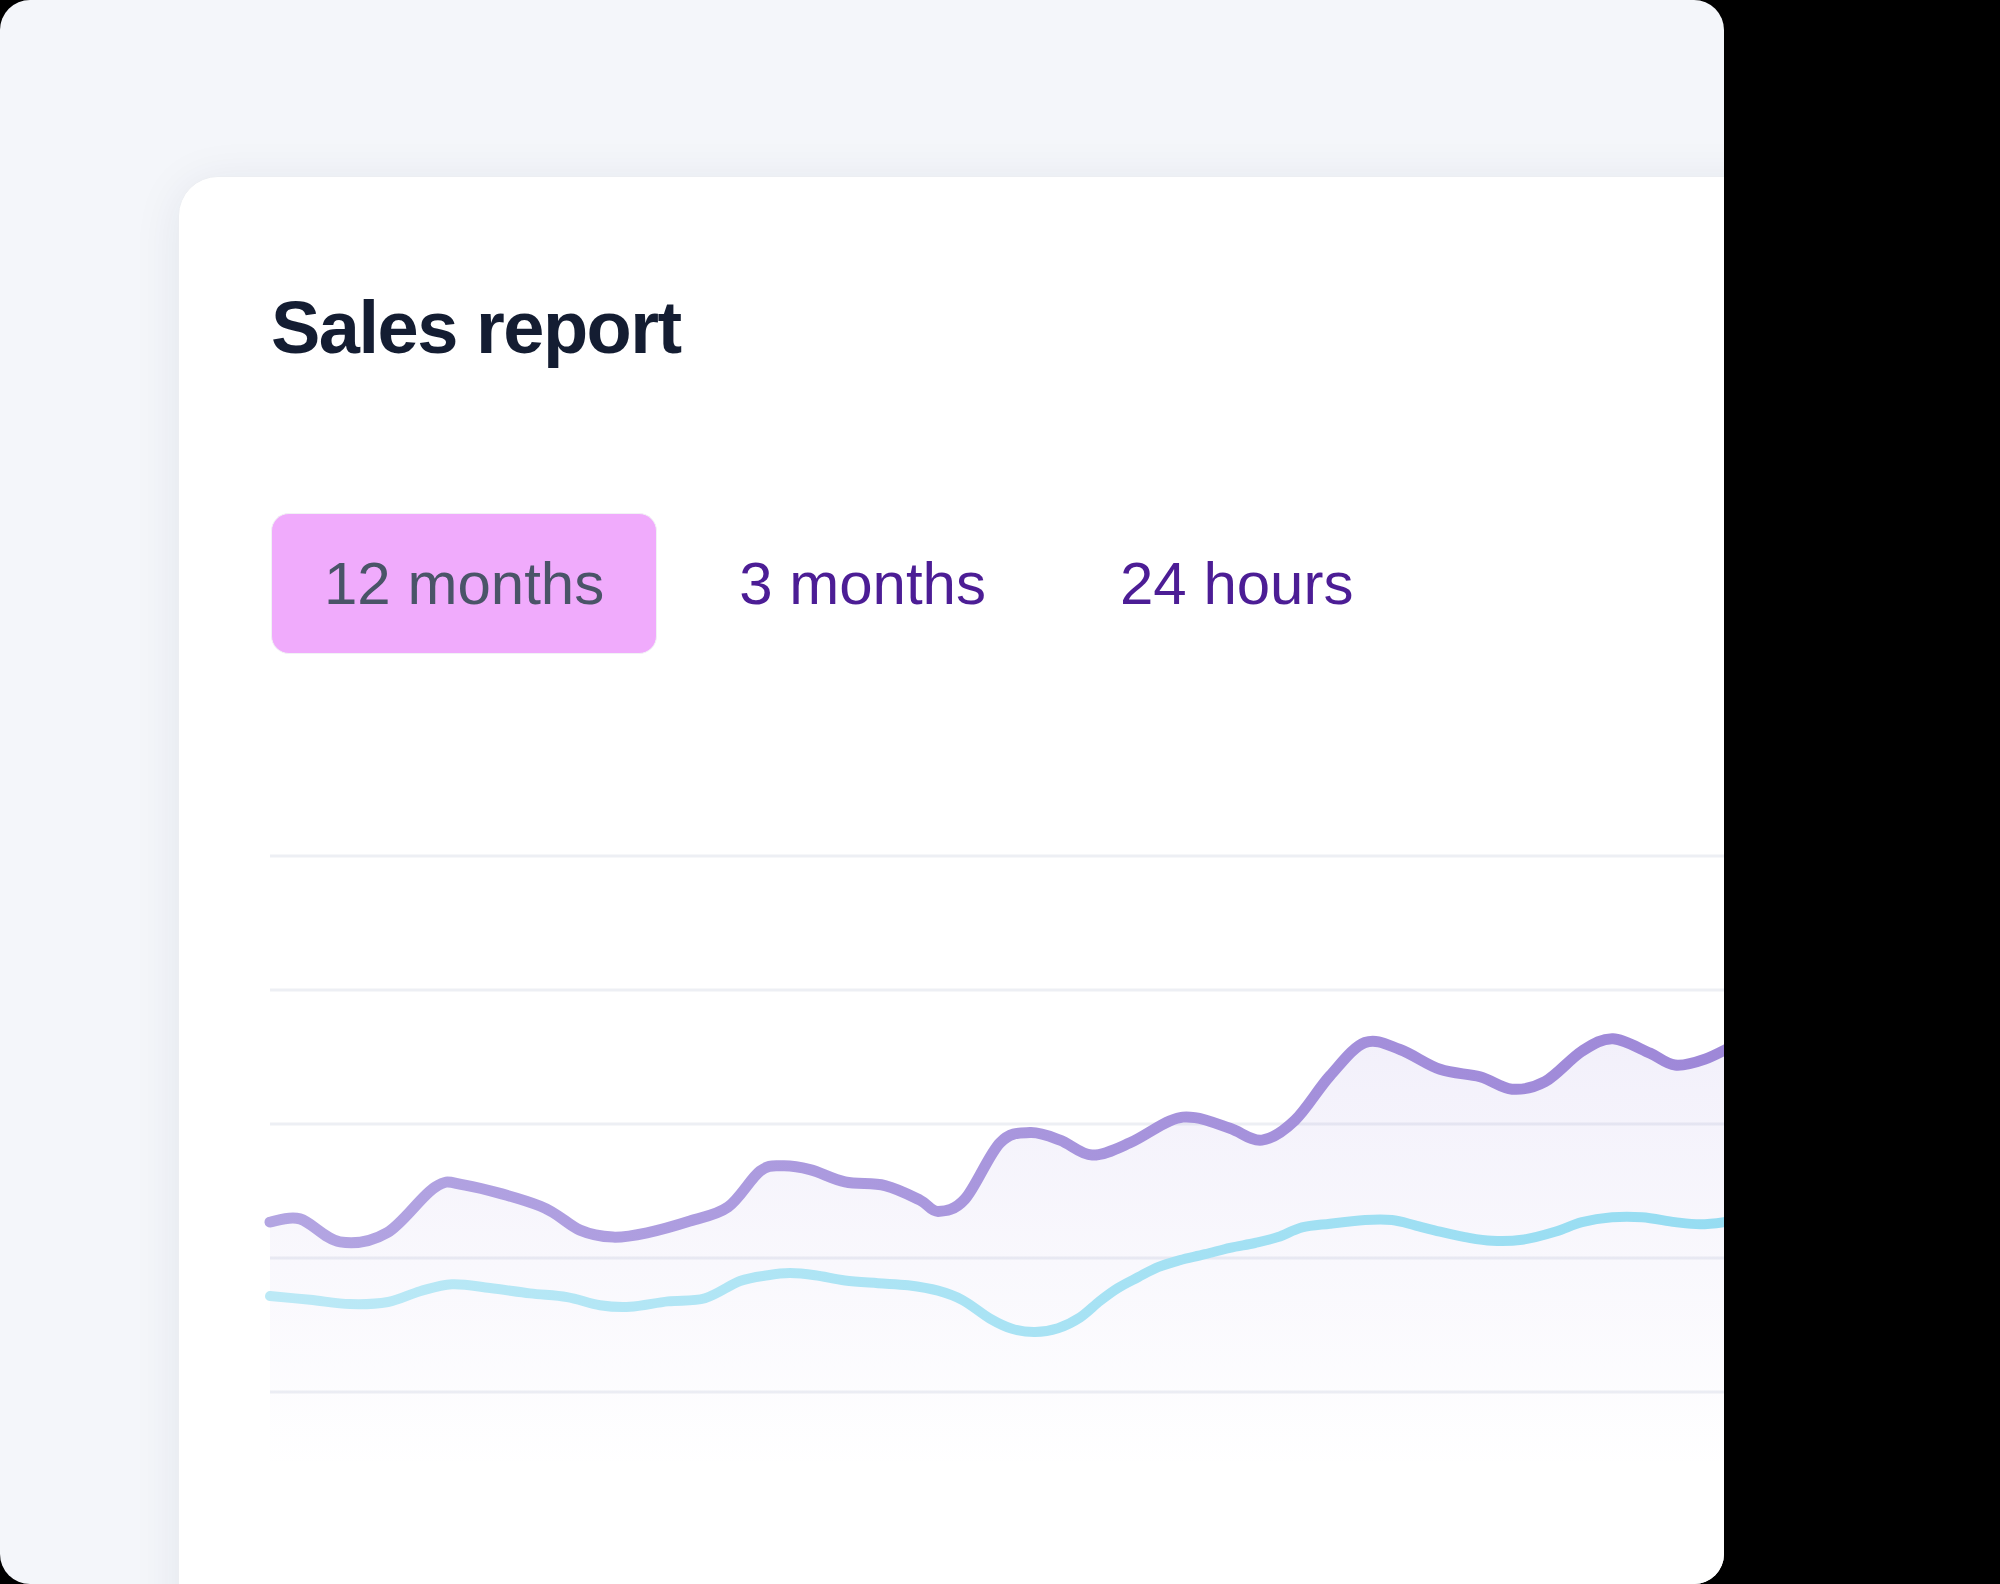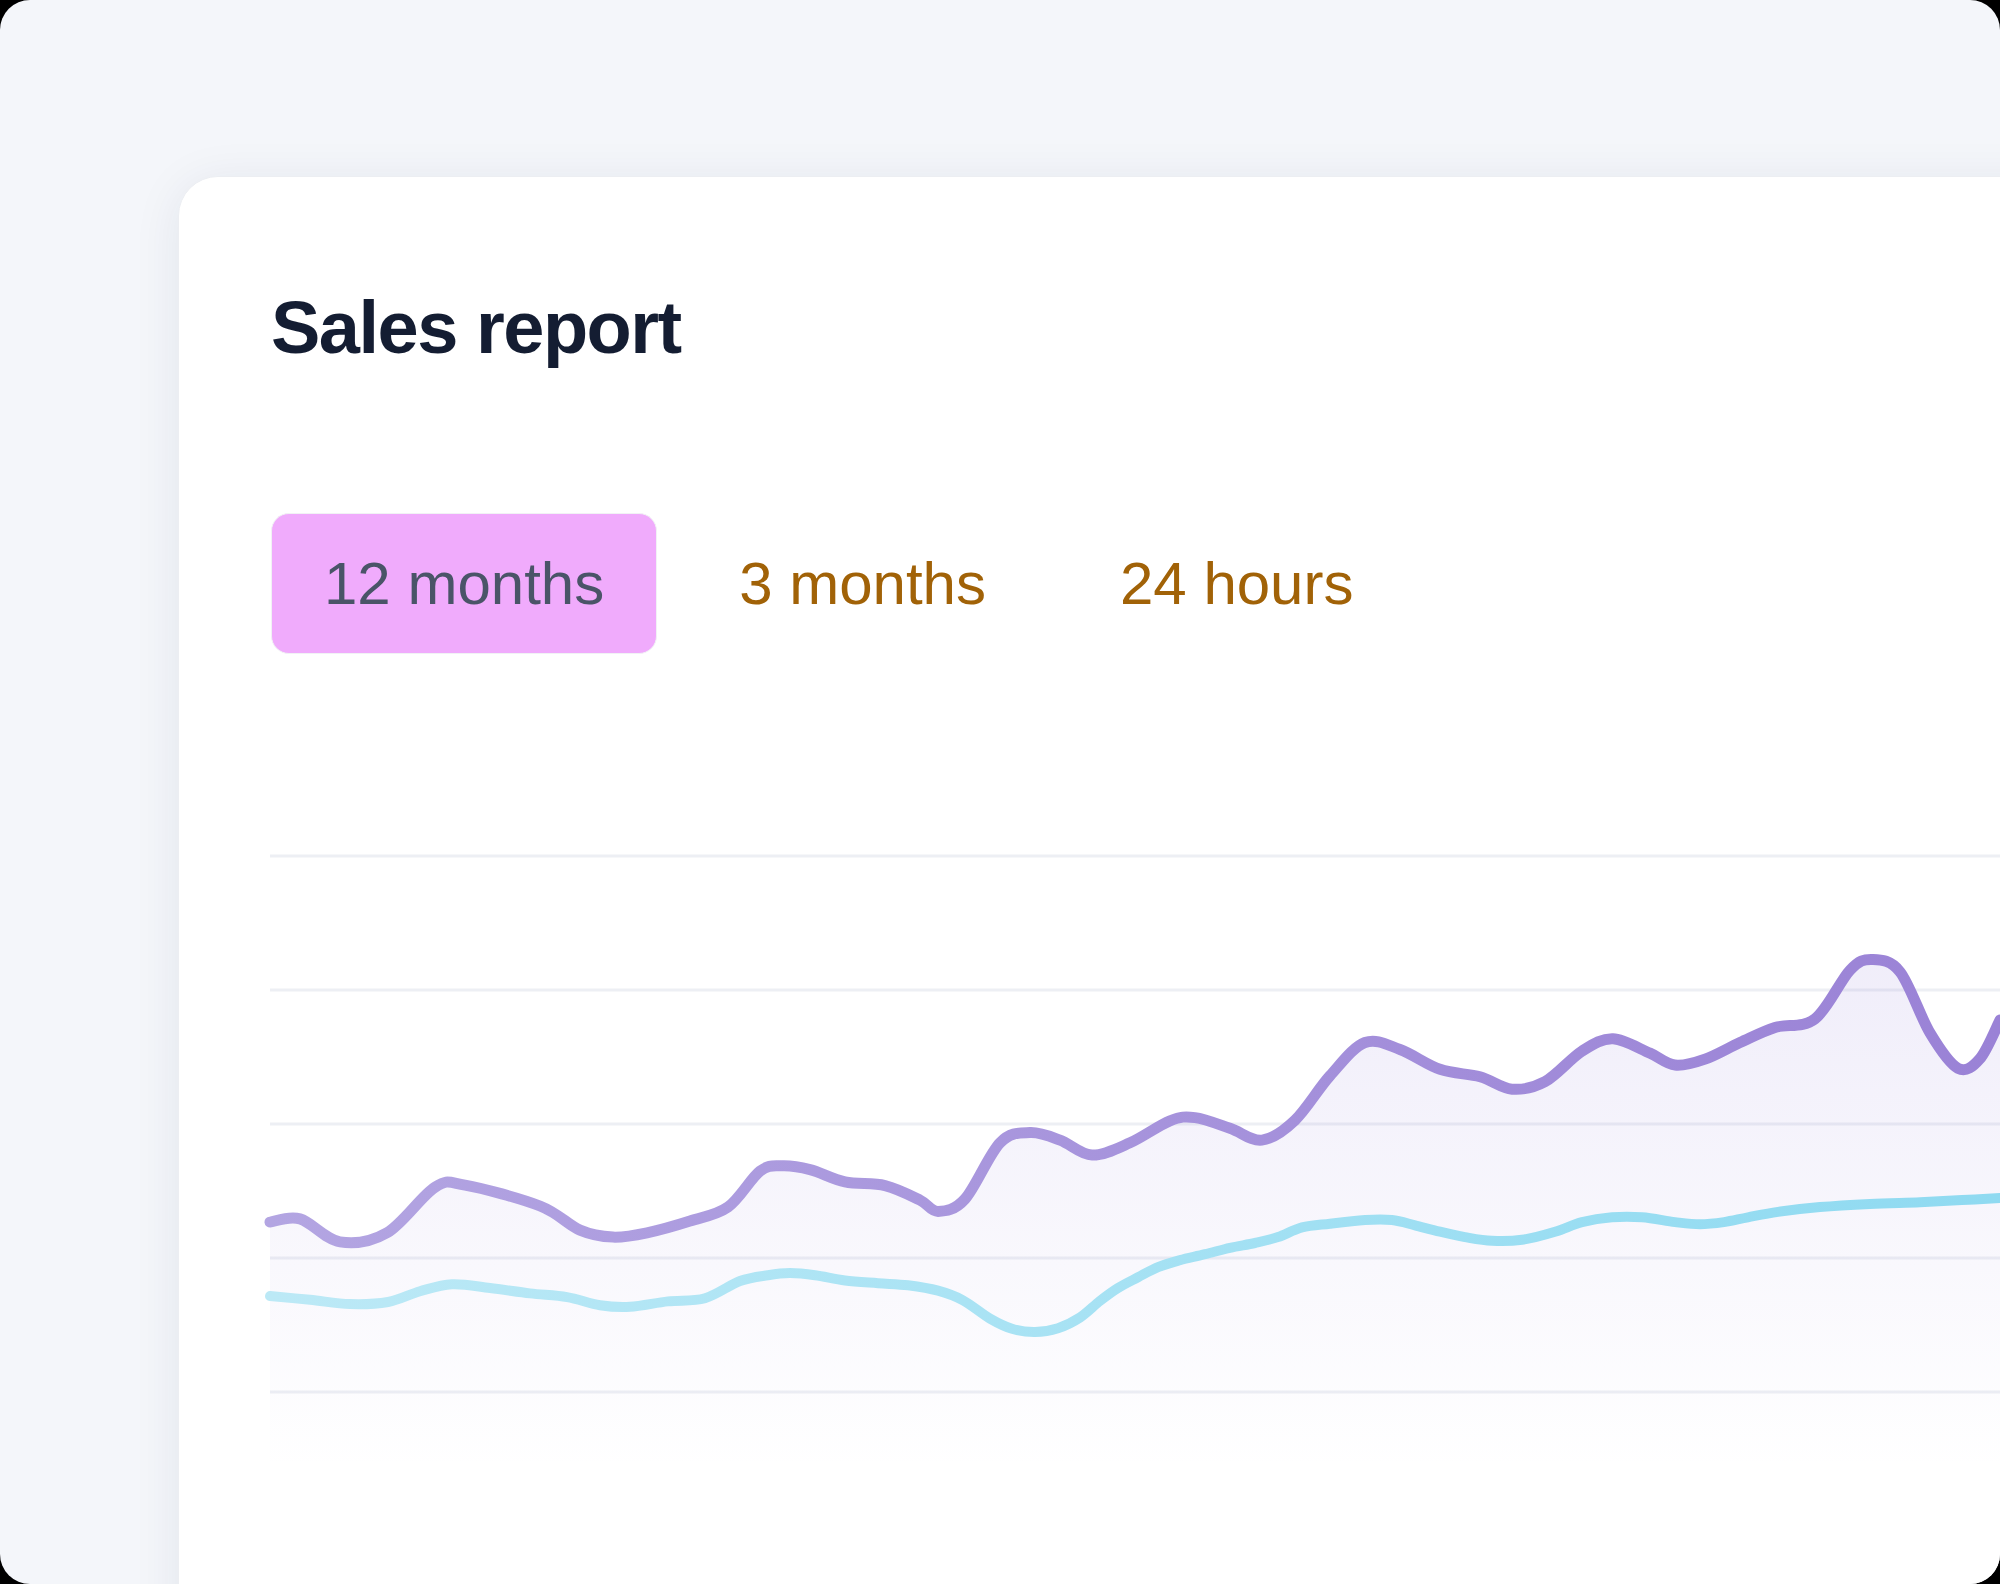--- a/index.html
+++ b/index.html
@@ -1,36 +1,36 @@
 <!DOCTYPE html>
 <html><head>
 <meta charset="utf-8">
 <style>
   html,body{margin:0;padding:0;background:#000;}
   *{box-sizing:border-box;font-family:"Liberation Sans","DejaVu Sans",sans-serif;}
   .screen{
-    position:relative;width:2000px;height:1584px;background:#f4f6fa;
+    position:relative;width:1724px;height:1584px;background:#f4f6fa;
     border-radius:30px;overflow:hidden;
   }
   .card{
     position:absolute;left:178px;top:176px;width:1900px;height:1500px;
     background:#ffffff;border-radius:40px 0 0 0;
     border:1px solid #eceef2;
     box-shadow:0 6px 48px rgba(30,42,80,0.08);
   }
   .card-title{
     position:absolute;left:92px;top:108px;
     font-size:74px;font-weight:700;color:#141d32;letter-spacing:-1.5px;
   }
   .tabs{
     position:absolute;left:92px;top:336px;display:flex;align-items:center;gap:30px;
   }
   .tab{
     height:141px;padding:0 52px;display:flex;align-items:center;
-    font-size:60px;font-weight:500;color:#a16207;background:transparent;
+    font-size:60px;font-weight:500;color:#4c1d95;background:transparent;
     border:none;border-radius:18px;cursor:pointer;white-space:nowrap;
   }
   .tab.active{
     background:#f0abfc;color:#4a5468;border:1px solid #f1f2f5;
   }
   .chart-layer{
     position:absolute;left:0;top:0;width:2000px;height:1584px;pointer-events:none;
   }
 </style>
 </head>

